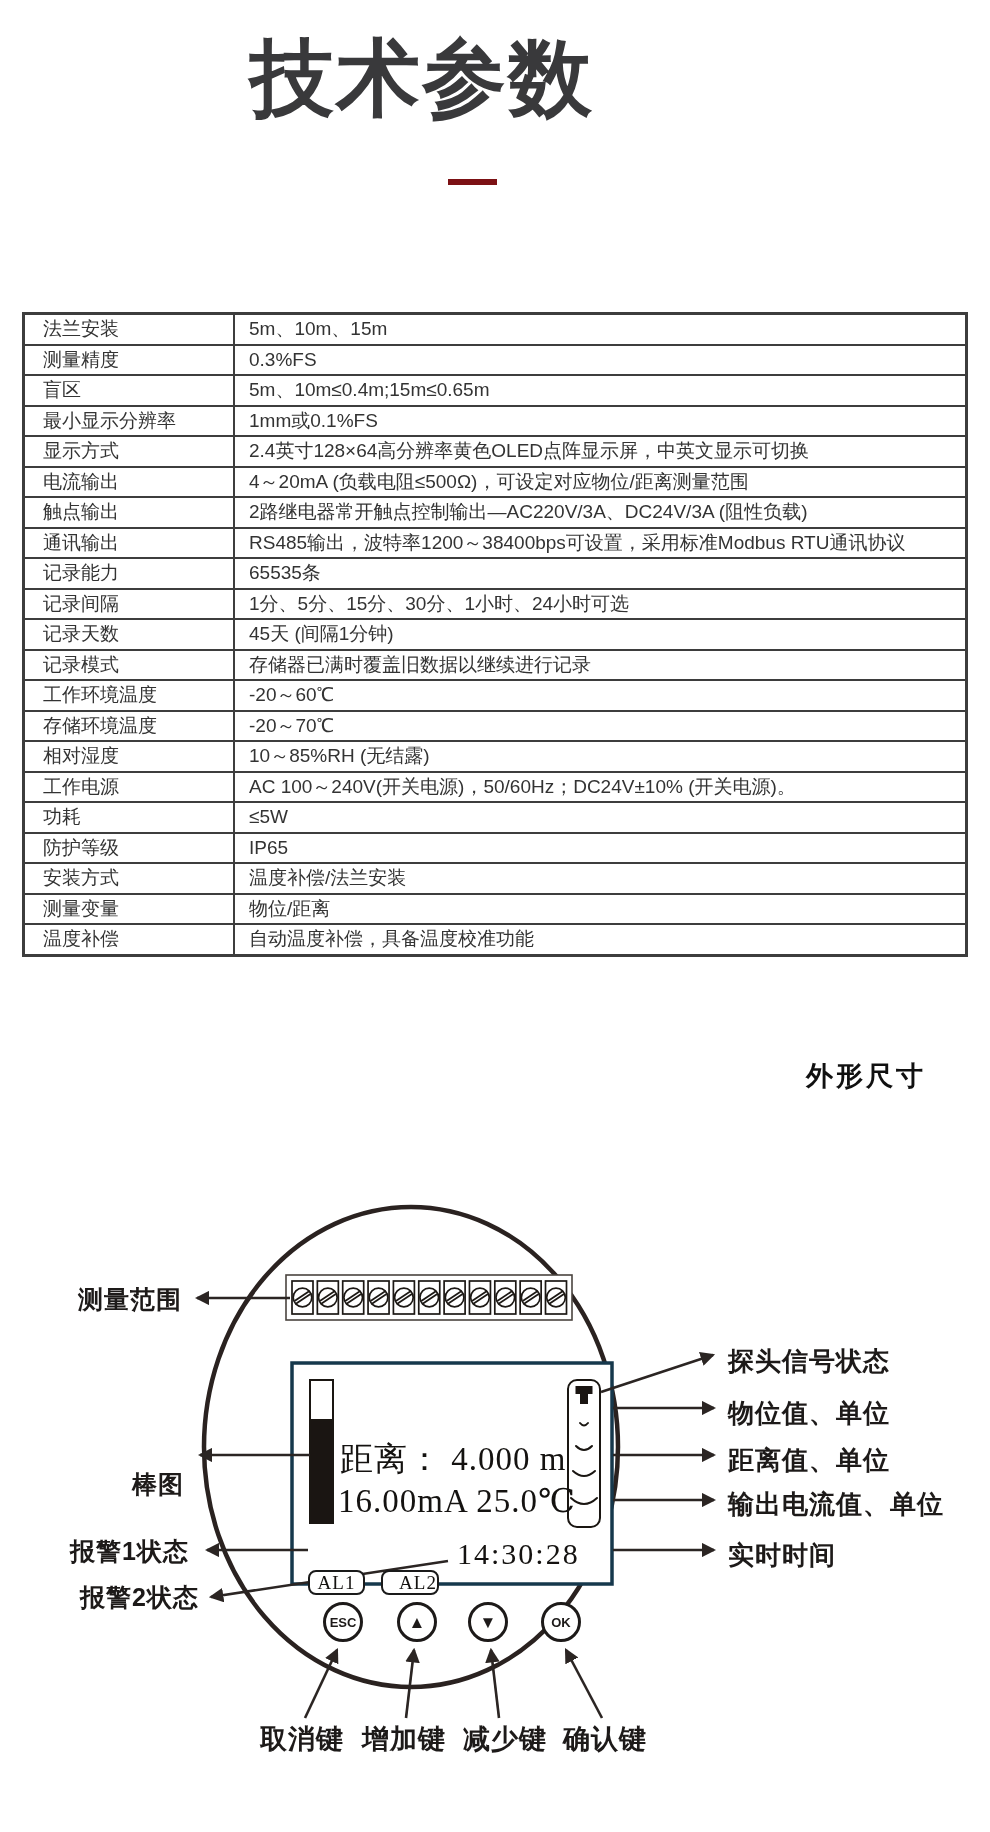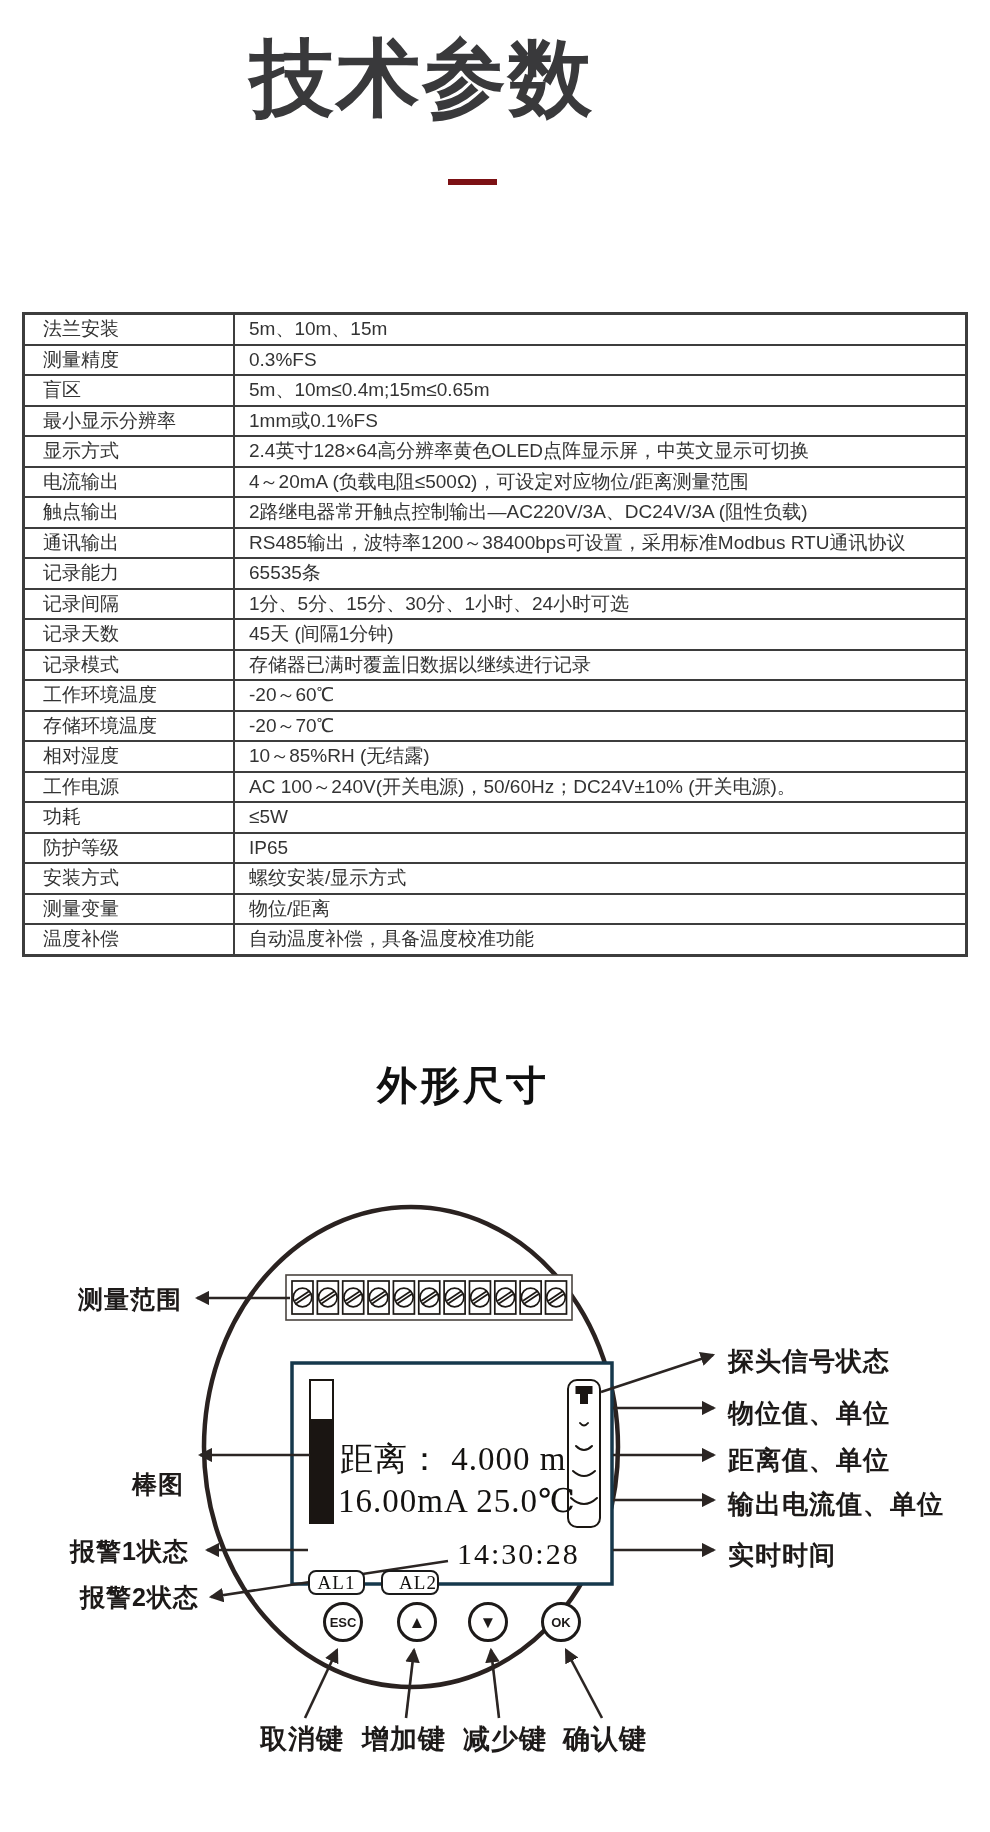--- a/index.html
+++ b/index.html
@@ -14,22 +14,22 @@
   
   .spec-table{position:absolute;left:22px;top:312px;width:946px;height:644px;
     border-collapse:collapse;table-layout:fixed;}
   .spec-table td{border:2px solid #3d3d3d;font-size:19px;color:#333;height:28.5px;
     vertical-align:middle;white-space:nowrap;overflow:hidden;}
   .spec-table .col-label{width:186px;padding:0 4px 0 18px;}
   .spec-table .col-value{padding:0 6px 0 14px;}
   .spec-table{border:3px solid #3d3d3d;}
 
   
-  .section-title{position:absolute;left:0;top:1058px;width:926px;text-align:center;
-    font-size:40px;font-weight:700;color:#101010;letter-spacing:3px;}
+  .section-title{position:absolute;left:0;top:1058px;width:926px;text-align:right;
+    font-size:27px;font-weight:700;color:#101010;letter-spacing:3px;}
 
   
   .diagram-svg{position:absolute;left:0;top:1180px;width:990px;height:652px;}
 
   
   .dlabel{position:absolute;font-size:25px;font-weight:600;color:#1d1a19;white-space:nowrap;letter-spacing:1px;}
   .ll-0{left:78px;top:1283px;}
   .ll-1{left:132px;top:1440px;margin-top:28px;}
   .ll-2{left:70px;top:1535px;}
   .ll-3{left:80px;top:1581px;text-align:right;}
@@ -141,21 +141,21 @@
         <tr>
           <td class="col-label">功耗</td>
           <td class="col-value">≤5W</td>
         </tr>
         <tr>
           <td class="col-label">防护等级</td>
           <td class="col-value">IP65</td>
         </tr>
         <tr>
           <td class="col-label">安装方式</td>
-          <td class="col-value">螺纹安装/显示方式</td>
+          <td class="col-value">温度补偿/法兰安装</td>
         </tr>
         <tr>
           <td class="col-label">测量变量</td>
           <td class="col-value">物位/距离</td>
         </tr>
         <tr>
           <td class="col-label">温度补偿</td>
           <td class="col-value">自动温度补偿，具备温度校准功能</td>
         </tr>
       </tbody>

